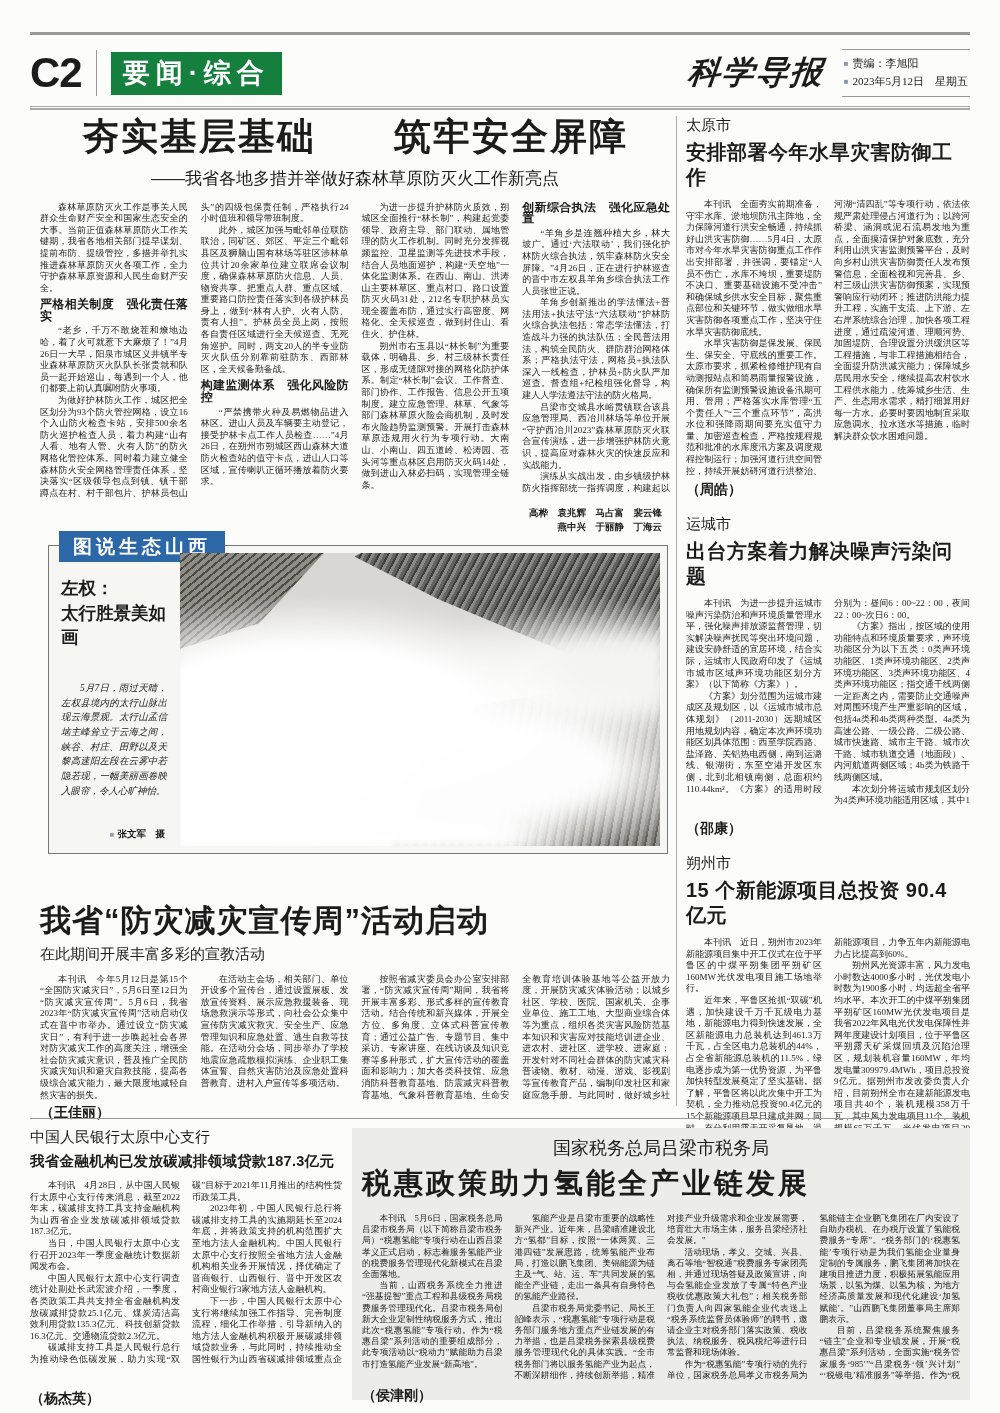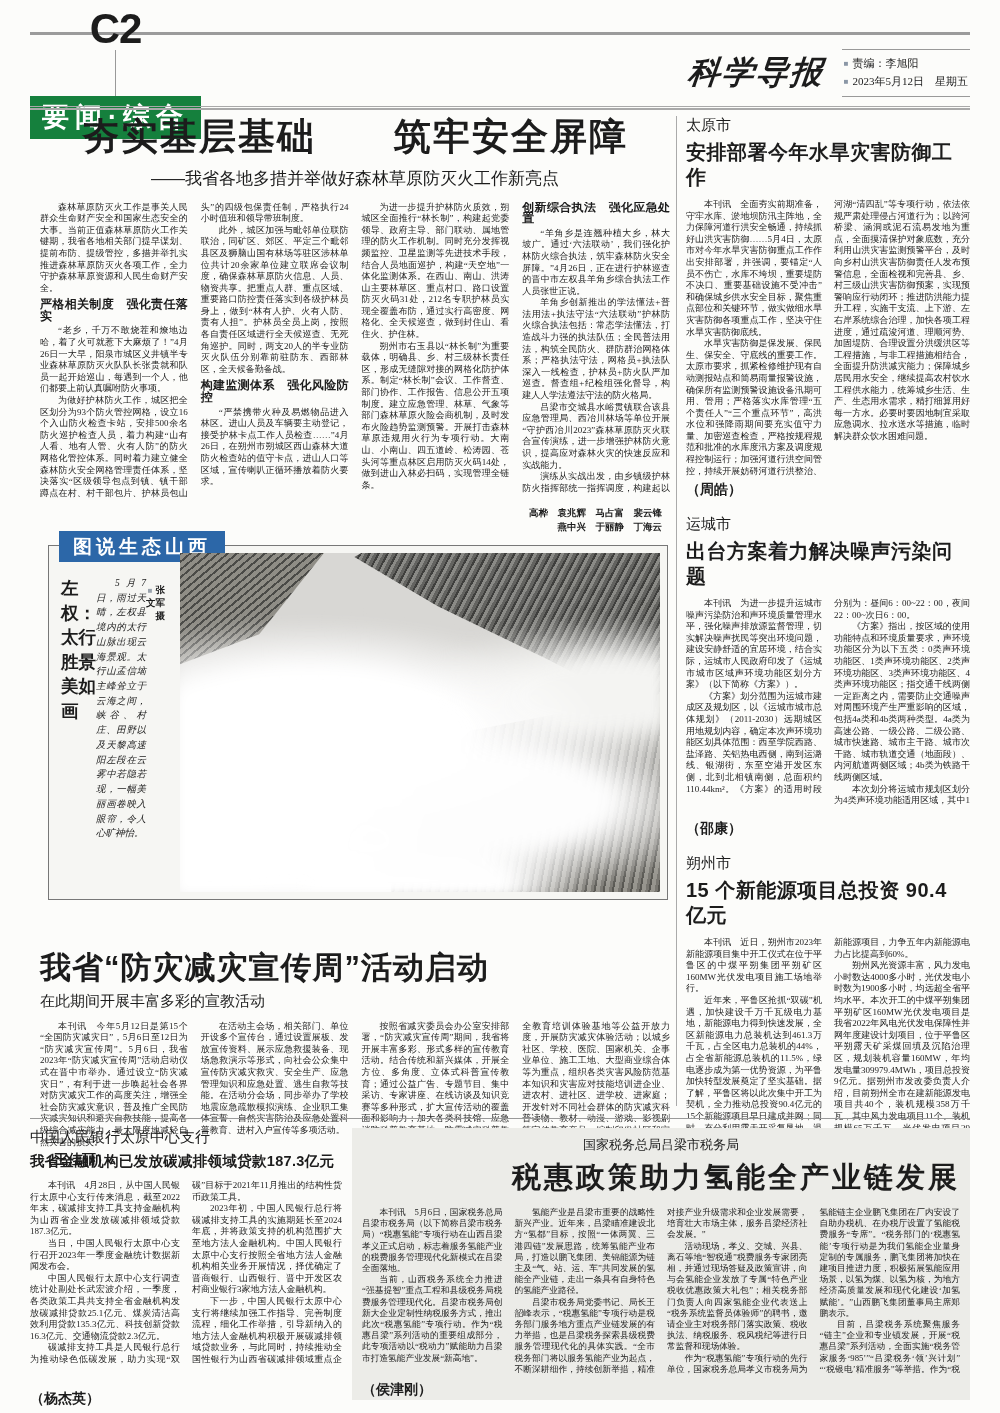--- a/index.html
+++ b/index.html
@@ -5,21 +5,21 @@
   * { box-sizing: border-box; }
   html,body { margin:0; padding:0; background:#e9e8e5; }
   .page{
     position:relative; width:1000px; height:1413px; margin:0 auto;
     background:#fcfcfa; color:#1c1c1c; overflow:hidden;
     font-family:"Liberation Serif", serif;
   }
   
   .top-rule{position:absolute; left:30px; right:30px; top:32px; height:3px; background:#9b9b9b;}
   .hdr{position:absolute; left:30px; right:30px; top:42px; height:62px; display:flex; align-items:center; justify-content:space-between;}
-  .hdr-left{display:flex; align-items:center;flex-direction:column;}
+  .hdr-left{display:flex; align-items:center;}
   .page-no{font-family:"Liberation Sans",sans-serif; font-weight:bold; font-size:42px; letter-spacing:-1px; line-height:1;}
   .hdr-vrule{width:1px; height:46px; background:#999; margin:0 14px;}
   .section-badge{background:#15803d; color:#fff; font-family:"Liberation Sans",sans-serif; font-weight:bold; font-size:27px; line-height:1; padding:8px 12px; letter-spacing:6px;}
   .hdr-right{display:flex; align-items:center;}
   .masthead{font-family:"DejaVu Serif",serif; font-style:italic; font-weight:bold; font-size:32px; transform:skewX(-6deg); margin-right:18px; letter-spacing:2px;}
   .pubinfo{border-top:1px solid #999; border-bottom:1px solid #999; padding:5px 2px; font-family:Liberation Serif, serif; font-size:11px; line-height:1.6; white-space:nowrap;}
   .pubinfo .sq{color:#8b97a6; font-size:8px; margin-right:4px; vertical-align:1px;}
   .hdr-bottom-rule{position:absolute; left:30px; right:30px; top:106px; border-top:1px solid #a9a9a9; border-bottom:2px solid #a9a9a9; height:4px;}
   
   .para{margin:0; text-indent:2em; text-align:justify;}
@@ -27,24 +27,24 @@
   .byline{font-weight:bold; font-size:14px; text-align:left; padding:2px 6px 0 0; font-family:"Liberation Serif",serif;}
   .dc{display:contents;}
   .crosshead{font-family:"Liberation Sans",sans-serif; font-weight:bold; font-size:12px; margin:5px 0 3px; break-inside:avoid; text-indent:0;}
   
   .lead{position:absolute; left:40px; top:114px; width:630px;}
   .lead-h1{font-family:"Liberation Sans",sans-serif; font-weight:bold; font-size:37px; text-align:center; margin:2px 0 8px; letter-spacing:2px; line-height:1.15;}
   .lead-sub{font-size:17px; text-align:center; margin:0 0 12px; font-family:"Liberation Sans",sans-serif;}
   .lead-body{column-count:4; column-gap:13px; height:300px;}
   .lead-bylines{margin-top:4px; text-align:right; font-weight:bold; font-size:9.5px; line-height:1.5; padding-right:8px;}
   
-  .feature{position:absolute; left:48px; top:545px; width:620px; height:355px; border:1px solid #777; background:#f6f6f3;}
+  .feature{position:absolute; left:48px; top:545px; width:620px; height:309px; border:1px solid #777; background:#f6f6f3;}
   .feature-tag{position:absolute; top:-15px; left:10px; background:#2c67a8; color:#fff; font-family:"Liberation Sans",sans-serif; font-weight:bold; font-size:19px; line-height:1; padding:6px 14px; letter-spacing:4px;}
   .feature-inner{display:flex; height:100%;}
-  .caption{width:124px; padding:30px 6px 12px 12px; display:flex; flex-direction:row; justify-content:space-between;}
+  .caption{width:124px; padding:30px 6px 12px 12px; display:flex; flex-direction:column; justify-content:space-between;}
   .caption-title{font-weight:bold; font-size:17.5px; line-height:1.4; margin:0 0 10px;}
   .caption-text{font-size:9.5px; font-style:italic; line-height:1.55; text-indent:2em; text-align:justify; margin:0;}
   .caption-credit{margin:8px 2px 0 0; font-size:9.5px; font-weight:bold; text-align:right;}
   .caption-credit .sq{color:#9aa3ad; font-size:8px; margin-right:3px;}
   .photo{flex:1; margin:7px; position:relative; overflow:hidden; background:#d8d7d4;}
   .ridge{position:absolute;}
   .ridge1{left:32%; top:-6%; width:72%; height:72%;
     background:repeating-linear-gradient(118deg,#3f3f3d 0 2px,#8a8a86 2px 5px,#636360 5px 8px);
     clip-path:polygon(18% 0,100% 0,100% 80%,62% 52%,30% 30%,6% 10%);}
   .ridge2{right:-2%; bottom:-5%; width:58%; height:64%;
@@ -54,43 +54,43 @@
     background:repeating-linear-gradient(140deg,#4a4a47 0 2px,#8f8d86 2px 6px);
     clip-path:polygon(0 0,100% 0,55% 60%,0 82%);}
   .clouds{position:absolute; inset:-10px; filter:blur(8px);
     background:
       radial-gradient(ellipse 290px 110px at 28% 52%, #ffffff 55%, rgba(255,255,255,0)),
       radial-gradient(ellipse 240px 120px at 8% 78%, #ffffff 60%, rgba(255,255,255,0)),
       radial-gradient(ellipse 260px 95px at 62% 72%, #fdfdfd 50%, rgba(255,255,255,0)),
       radial-gradient(ellipse 200px 75px at 88% 42%, #f4f4f2 45%, rgba(255,255,255,0)),
       radial-gradient(ellipse 180px 70px at 48% 95%, #ffffff 55%, rgba(255,255,255,0));}
   
-  .weekly{position:absolute; left:40px; top:950px; width:630px;}
+  .weekly{position:absolute; left:40px; top:903px; width:630px;}
   .weekly-h1{font-family:"Liberation Sans",sans-serif; font-weight:bold; font-size:31px; margin:0 0 6px; letter-spacing:1px; line-height:1.15;}
   .weekly-sub{font-family:"Liberation Sans",sans-serif; font-size:15px; margin:0 0 10px;}
   .weekly-body{column-count:4; column-gap:13px; height:128px;}
   
   .rail-rule{position:absolute; left:676px; top:116px; width:1px; height:990px; background:#aaa;}
   .rail{position:absolute; left:686px; top:116px; width:284px;}
   .rail-art{margin-bottom:16px;}
   .kicker{font-family:"Liberation Sans",sans-serif; font-size:15px; margin:0 0 5px;}
   .h2r{font-family:"Liberation Sans",sans-serif; font-weight:bold; font-size:20px; line-height:1.25; margin:0 0 9px; letter-spacing:0.5px;}
   .body2{column-count:2; column-gap:12px;}
   .rail-art:nth-child(1) .body2{height:280px;}
   .rail-art:nth-child(2) .body2{height:220px;}
   .rail-art:nth-child(3) .body2{height:230px;}
   
   .bottom-rule{position:absolute; left:30px; right:30px; top:1118px; border-top:1px solid #999;}
   .bank{position:absolute; left:30px; top:1128px; width:312px;}
   .bank .kicker{font-size:15px;}
   .bank-h1{font-family:"Liberation Sans",sans-serif; font-weight:bold; font-size:14.5px; margin:3px 0 9px; letter-spacing:0.3px;}
   .bank-body{column-count:2; column-gap:12px; height:208px;}
   .tax{position:absolute; left:352px; top:1128px; width:618px; height:272px; background:#ecece8; padding:8px 10px;}
-  .tax-kicker{font-family:Liberation Serif, serif; font-size:13px; text-align:center; margin:0 0 4px;}
-  .tax-h1{font-family:"Liberation Sans",sans-serif; font-weight:bold; font-size:29px; text-align:right; margin:0 0 9px; letter-spacing:3px;}
+  .tax-kicker{font-family:Liberation Serif, serif; font-size:18px; text-align:center; margin:0 0 4px;}
+  .tax-h1{font-family:"Liberation Sans",sans-serif; font-weight:bold; font-size:29px; text-align:left; margin:0 0 9px; letter-spacing:3px;}
   .tax-body{column-count:4; column-gap:12px; height:172px; font-size:8.7px; line-height:11.2px;}
 </style>
 </head>
 <body>
 
 <div class="page">
 
   <div class="top-rule"></div>
   <div class="hdr">
     <div class="hdr-left">

